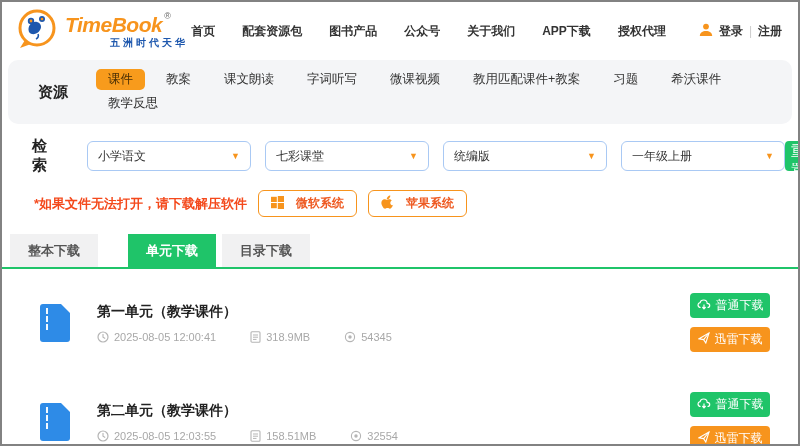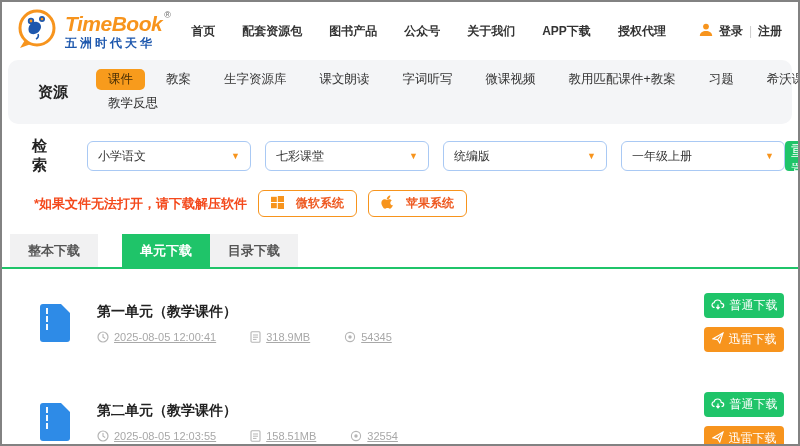--- a/index.html
+++ b/index.html
@@ -9,21 +9,21 @@
     font-family:"Liberation Sans",sans-serif;color:#333;
     position:relative;
   }
   
   .header{display:flex;align-items:center;height:58px;padding:0 16px 0 14px;}
   .logo{display:flex;align-items:center;gap:7px;}
   .brand-text{display:flex;flex-direction:column;line-height:1.05;}
   .brand-row{display:flex;align-items:flex-start;}
   .brand-name{font-size:21px;font-weight:900;font-style:italic;color:#f7941d;letter-spacing:-0.5px;}
   .brand-reg{font-size:9px;color:#666;margin-left:2px;margin-top:-2px;}
-  .brand-sub{font-size:12px;font-weight:700;color:#1d57ad;letter-spacing:3px;margin-top:2px;}
+  .brand-sub{font-size:10px;font-weight:700;color:#1d57ad;letter-spacing:3px;margin-top:2px;margin-left:45px;}
   .nav{margin-left:auto;display:flex;align-items:center;gap:27px;font-size:12px;font-weight:700;}
   .nav-item{cursor:pointer;white-space:nowrap;}
   .auth{display:flex;align-items:center;gap:6px;margin-left:6px;}
   .auth-sep{color:#ccc;font-weight:400;}
   
   .res-panel{margin:0 6px;background:#f4f5f7;border-radius:10px;padding:9px 18px 9px 88px;position:relative;min-height:46px;}
   .res-label{position:absolute;left:30px;top:50%;transform:translate(0,-50%);font-size:15px;font-weight:800;color:#222;}
   .res-row{display:flex;align-items:center;gap:9px;flex-wrap:nowrap;}
   .res-row + .res-row{margin-top:3px;}
   .res-tab{padding:2px 12px;font-size:12.5px;color:#333;border-radius:5px;cursor:pointer;white-space:nowrap;}
@@ -36,35 +36,35 @@
     display:flex;align-items:center;justify-content:space-between;padding:0 10px;font-size:12px;color:#333;cursor:pointer;box-sizing:content-box;}
   .caret{color:#f7941d;font-size:9px;}
   .reset-btn{margin-left:auto;width:86px;height:30px;background:#1fc469;color:#fff;border:none;border-radius:4px;
     font-size:15px;font-family:inherit;cursor:pointer;}
   
   .notice-row{display:flex;align-items:center;gap:11px;padding:15px 0 0 32px;}
   .notice-text{color:#f4491c;font-size:13px;font-weight:700;}
   .os-btn{display:inline-flex;align-items:center;gap:12px;border:1px solid #f7941d;border-radius:6px;
     padding:4px 12px;background:#fff;color:#ee5a22;font-size:12px;font-weight:600;font-family:inherit;cursor:pointer;}
   
-  .dl-tabs{margin-top:17px;padding-left:8px;display:flex;border-bottom:2px solid #1fc469;}
+  .dl-tabs{margin-top:17px;padding-left:8px;display:flex;gap:6px;border-bottom:2px solid #1fc469;}
   .dl-tab{width:88px;height:33px;display:flex;align-items:center;justify-content:center;
     background:#f1f1f2;color:#555;font-size:13px;font-weight:600;cursor:pointer;}
   .dl-tab.active{background:#1fc469;color:#fff;margin-left:24px;}
   
-  .item{display:flex;align-items:center;padding:24px 14px 10px 38px;}
+  .item{display:flex;align-items:center;padding:24px 28px 10px 38px;}
   .item + .item{padding-top:30px;}
   .zip-icon{width:30px;height:38px;background:#2e8be7;border-radius:3px;position:relative;margin-right:27px;flex:none;}
   .zip-icon::before{content:"";position:absolute;top:0;right:0;width:0;height:0;
     border-top:9px solid #fff;border-left:9px solid transparent;}
   .zip-icon::after{content:"";position:absolute;left:6px;top:4px;height:22px;border-left:2px dashed rgba(255,255,255,.95);}
   .item-main{display:flex;flex-direction:column;gap:10px;}
   .item-title{font-size:14px;font-weight:700;color:#222;}
   .meta-row{display:flex;align-items:center;gap:34px;font-size:11px;color:#a8a8a8;}
-  .meta{display:flex;align-items:center;gap:5px;text-decoration:underline;}
+  .meta{display:flex;align-items:center;gap:5px;}
   .meta svg{display:block;}
   .item-actions{margin-left:auto;display:flex;flex-direction:column;gap:9px;}
   .dl-btn{width:80px;height:25px;border:none;border-radius:4px;color:#fff;font-size:12px;font-family:inherit;
     display:flex;align-items:center;justify-content:center;gap:5px;cursor:pointer;}
   .dl-btn.normal{background:#1fc469;}
   .dl-btn.thunder{background:#f7941d;}
 </style>
 </head>
 <body>
 
@@ -111,21 +111,20 @@
       <span class="nav-item">注册</span>
     </div>
   </div>
 </div>
 
 <div class="res-panel">
   <span class="res-label">资源</span>
   <div class="res-row">
     <span class="res-tab active">课件</span>
     <span class="res-tab">教案</span>
-    <span class="res-tab">生字资源库</span>
     <span class="res-tab">课文朗读</span>
     <span class="res-tab">字词听写</span>
     <span class="res-tab">微课视频</span>
     <span class="res-tab">教用匹配课件+教案</span>
     <span class="res-tab">习题</span>
     <span class="res-tab">希沃课件</span>
   </div>
   <div class="res-row">
     <span class="res-tab">教学反思</span>
   </div>

